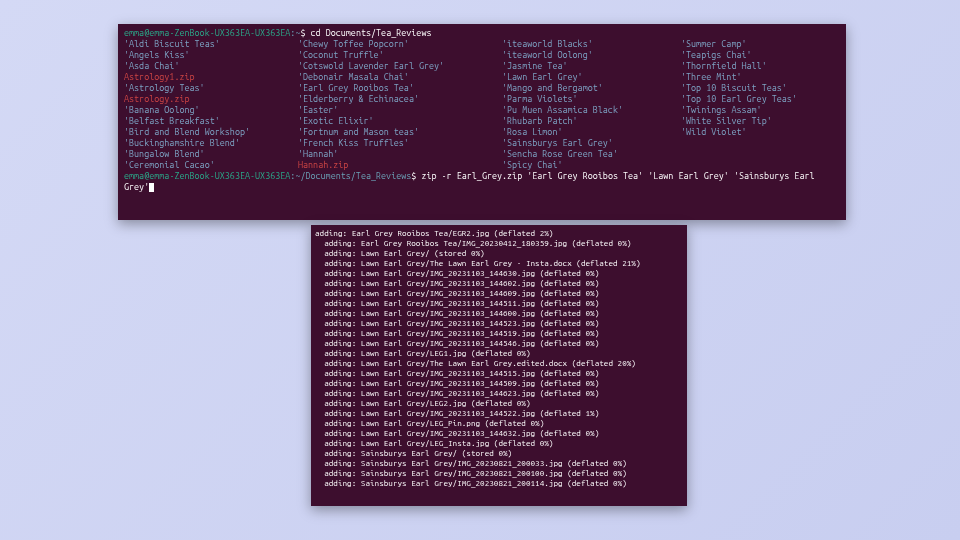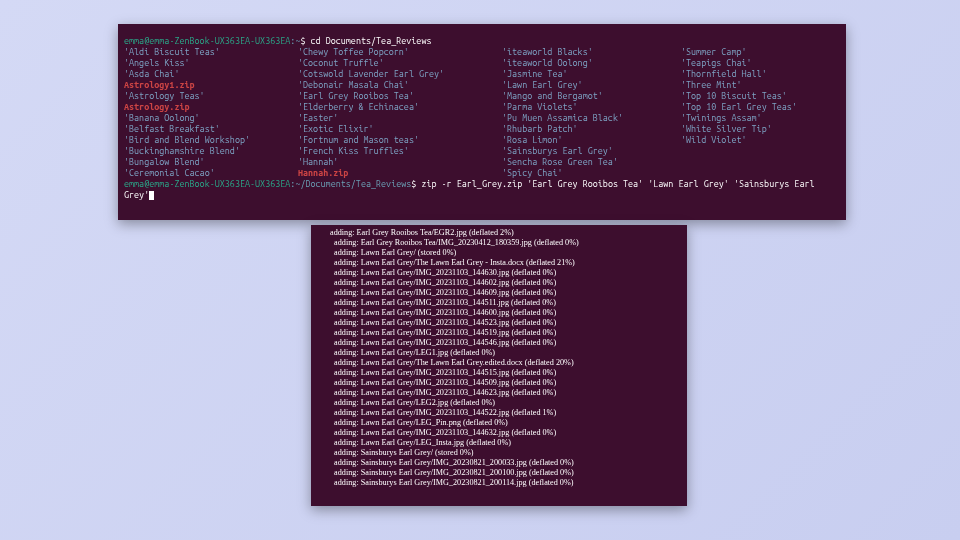--- a/index.html
+++ b/index.html
@@ -18,40 +18,39 @@
     font-size: 9px;
     line-height: 11px;
     color: #fff;
     overflow: hidden;
   }
   .term1 {
     top: 24px;
     left: 118px;
     width: 728px;
     height: 196px;
-    padding: 12px 6px;
+    padding: 4px 6px;
   }
   .term2 {
     top: 225px;
     left: 311px;
     width: 376px;
     height: 281px;
-    padding: 3px 19px;
+    padding: 3px 4px;
     font-size: 8.2px;
     line-height: 10px;
-    font-family: Liberation Serif, serif;
   }
   .user { color: #2aa889; }
   .host { color: #2aa889; }
   .at { color: #2aa889; }
   .path { color: #6a9fb5; }
   .dollar { color: #fff; }
   .cmd { color: #fff; }
   .file { color: #7da3c4; }
-  .zipf { color: #cc4444; font-weight: bold; }
+  .zipf { color: #cc4444; font-weight: normal; }
   .cols {
     display: flex;
     gap: 4px;
   }
   .col {
     display: flex;
     flex-direction: column;
     flex: 0 0 auto;
   }
   .c1 { width: 170px; }

